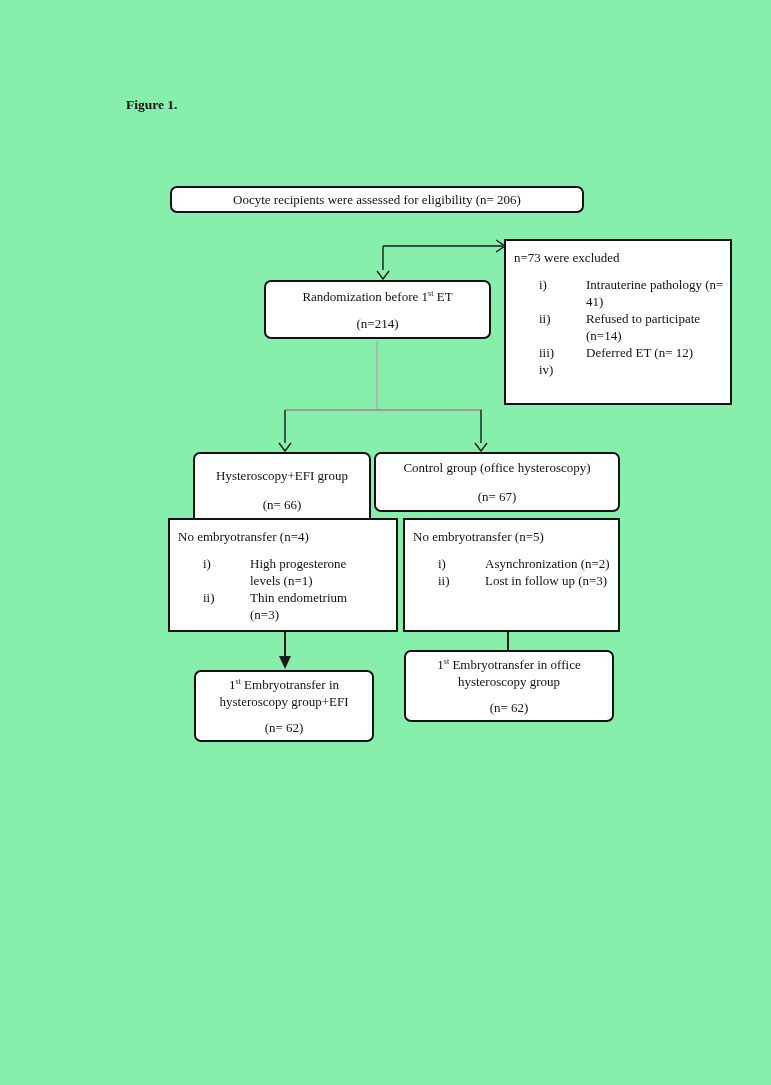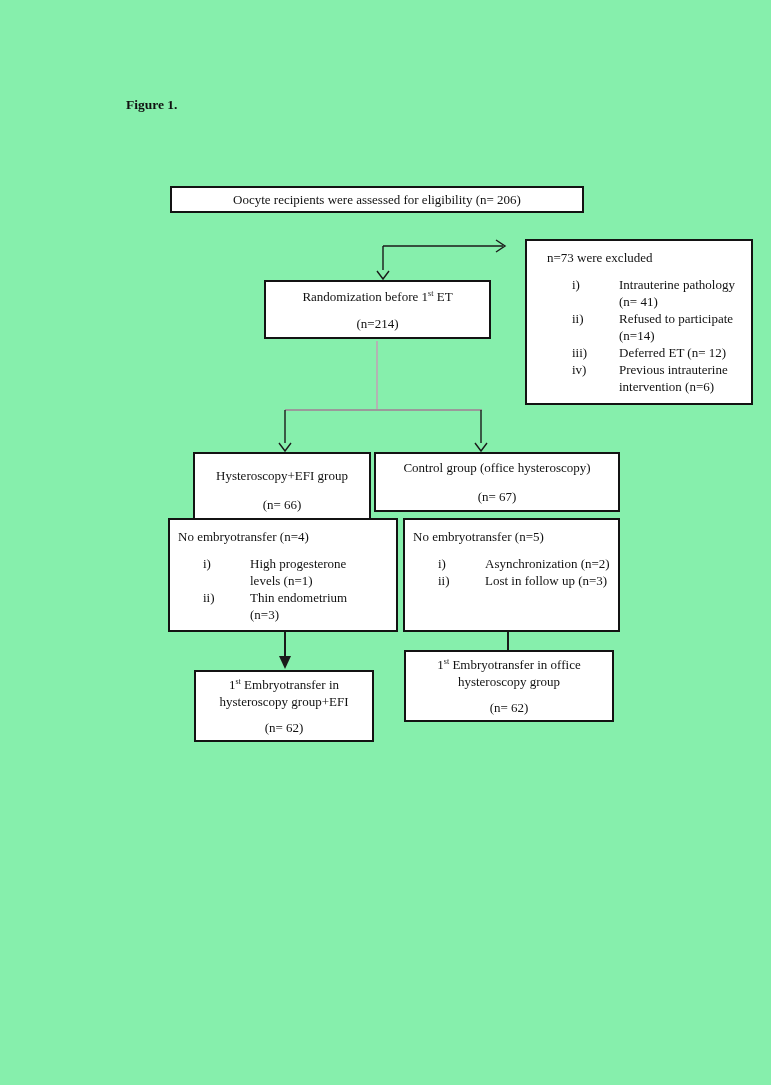--- a/index.html
+++ b/index.html
@@ -12,24 +12,25 @@
     position:absolute; left:126px; top:96px;
     font-weight:bold; font-size:13.5px;
   }
   .box{
     position:absolute; border:2px solid #131313; background:#ffffff;
     box-sizing:border-box;
   }
   .center-box{
     display:flex; flex-direction:column; align-items:center; justify-content:center;
     text-align:center;
+    border-radius:7px;
   }
   .eligibility{ left:170px; top:186px; width:414px; height:27px; }
   .randomization{ left:264px; top:280px; width:227px; height:59px; gap:10px; }
-  .excluded{ left:525px; top:239px; width:228px; height:166px; padding:8px 6px 6px 20px; }
+  .excluded{ left:504px; top:239px; width:228px; height:166px; padding:8px 6px 6px 8px; }
   .group-left{ left:193px; top:452px; width:178px; height:76px; gap:12px; }
   .group-right{ left:374px; top:452px; width:246px; height:60px; gap:12px; }
   .noet-left{ left:168px; top:518px; width:230px; height:114px; padding:8px 6px 6px 8px; }
   .noet-right{ left:403px; top:518px; width:217px; height:114px; padding:8px 6px 6px 8px; }
   .final-left{ left:194px; top:670px; width:180px; height:72px; gap:9px; }
   .final-right{ left:404px; top:650px; width:210px; height:72px; gap:9px; }
   .box-title{ margin:0 0 10px 0; }
   .rlist{ padding-left:25px; }
   .rlist-item{ display:flex; }
   .rlist-num{ width:47px; flex:none; }
@@ -83,21 +84,20 @@
       <div class="rlist-item">
         <span class="rlist-num">ii)</span>
         <span class="rlist-text">Refused to participate (n=14)</span>
       </div>
       <div class="rlist-item">
         <span class="rlist-num">iii)</span>
         <span class="rlist-text">Deferred ET (n= 12)</span>
       </div>
       <div class="rlist-item">
         <span class="rlist-num">iv)</span>
-        <span class="rlist-text">Previous intrauterine intervention (n=6)</span>
       </div>
     </div>
   </div>
 
   <div class="box center-box randomization">
     <div><span>Randomization before 1</span><sup>st</sup><span> ET</span></div>
     <div>(n=214)</div>
   </div>
 
   <div class="box center-box group-left">

